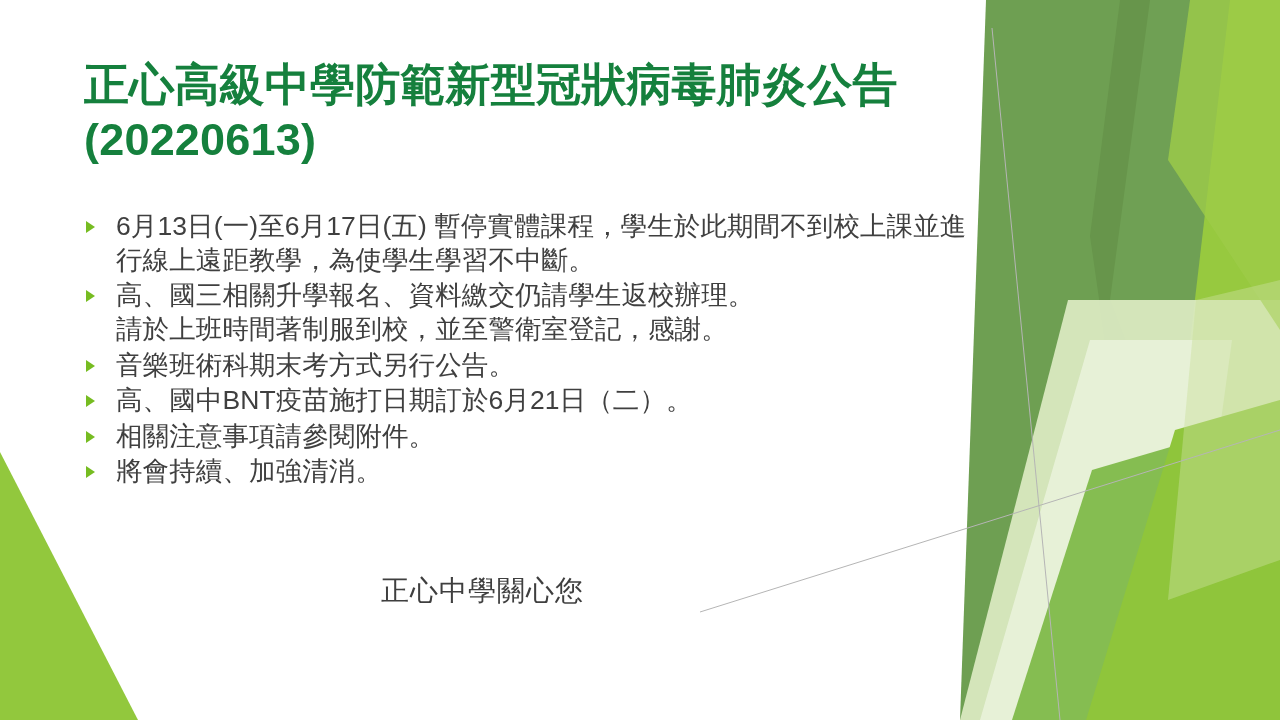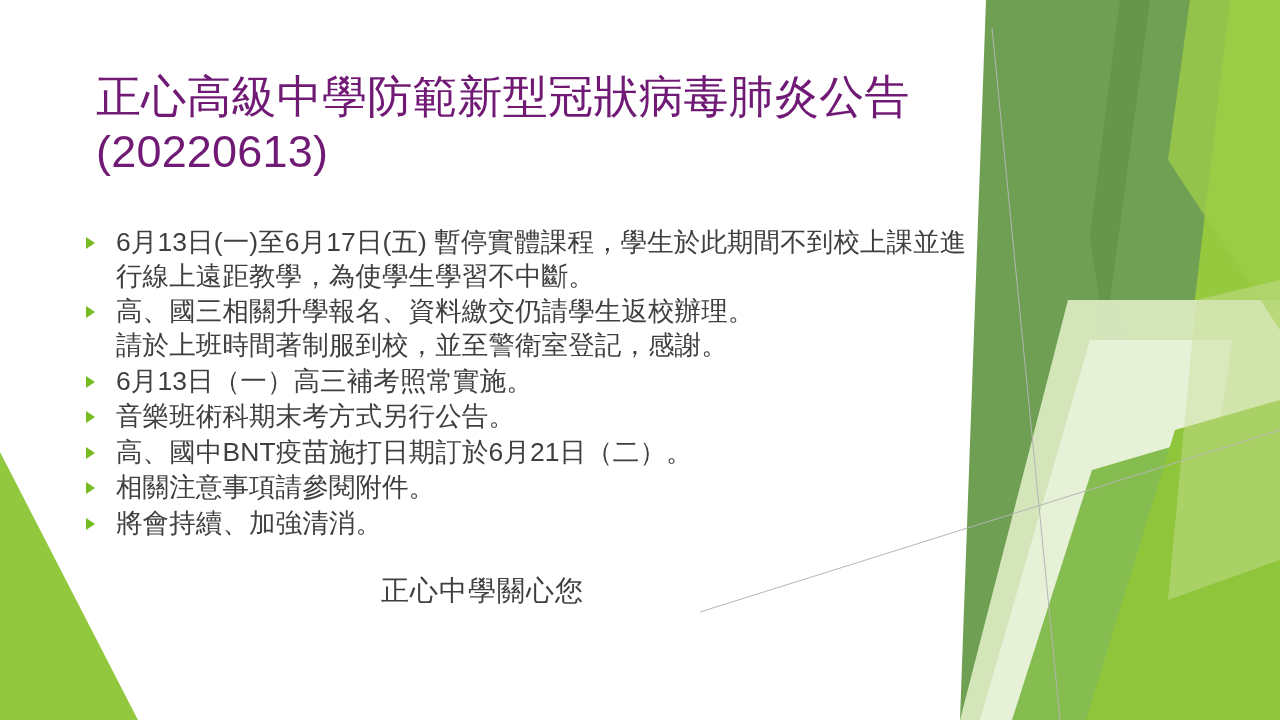--- a/index.html
+++ b/index.html
@@ -29,34 +29,34 @@
 
   
   #title-block {
     position: absolute;
     left: 84px;
     top: 58px;
     width: 880px;
   }
 
   #title-text {
-    margin: 12px;
+    margin: 0;
     font-size: 45px;
     line-height: 1.22;
-    font-weight: 400;
-    color: #701a75;
+    font-weight: 700;
+    color: #15803d;
     letter-spacing: 0.2px;
     white-space: pre-wrap;
   }
 
   
   #body-block {
     position: absolute;
     left: 78px;
-    top: 226px;
+    top: 210px;
     width: 900px;
   }
 
   .bullet-row {
     display: flex;
     align-items: flex-start;
     margin-bottom: 2px;
   }
 
   .bullet-marker {
@@ -149,26 +149,20 @@
     </div>
 
     <div class="bullet-row">
       <span class="bullet-marker">
           <i class="tri"></i>
         </span>
       <span class="bullet-text">高、國三相關升學報名、資料繳交仍請學生返校辦理。
 請於上班時間著制服到校，並至警衛室登記，感謝。</span>
     </div>
 
-    <div class="bullet-row">
-      <span class="bullet-marker">
-          <i class="tri"></i>
-        </span>
-      <span class="bullet-text">6月13日（一）高三補考照常實施。</span>
-    </div>
 
     <div class="bullet-row">
       <span class="bullet-marker">
           <i class="tri"></i>
         </span>
       <span class="bullet-text">音樂班術科期末考方式另行公告。</span>
     </div>
 
     <div class="bullet-row">
       <span class="bullet-marker">

